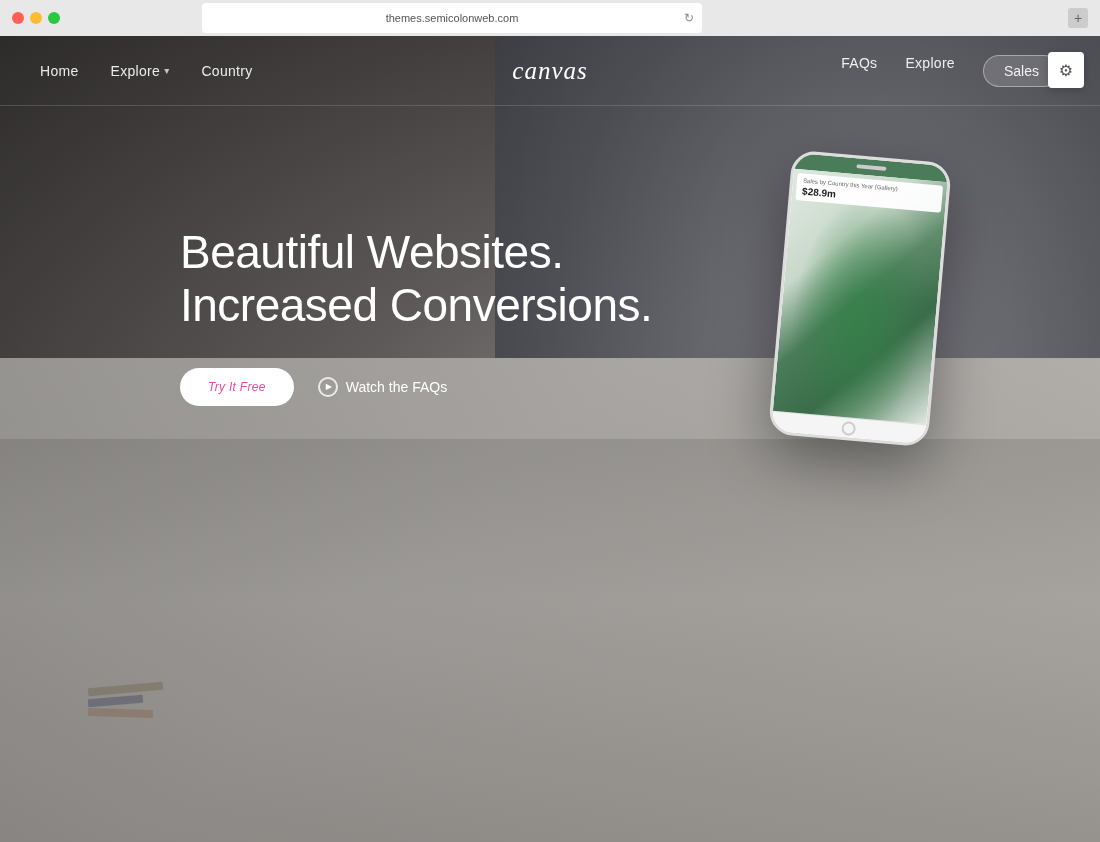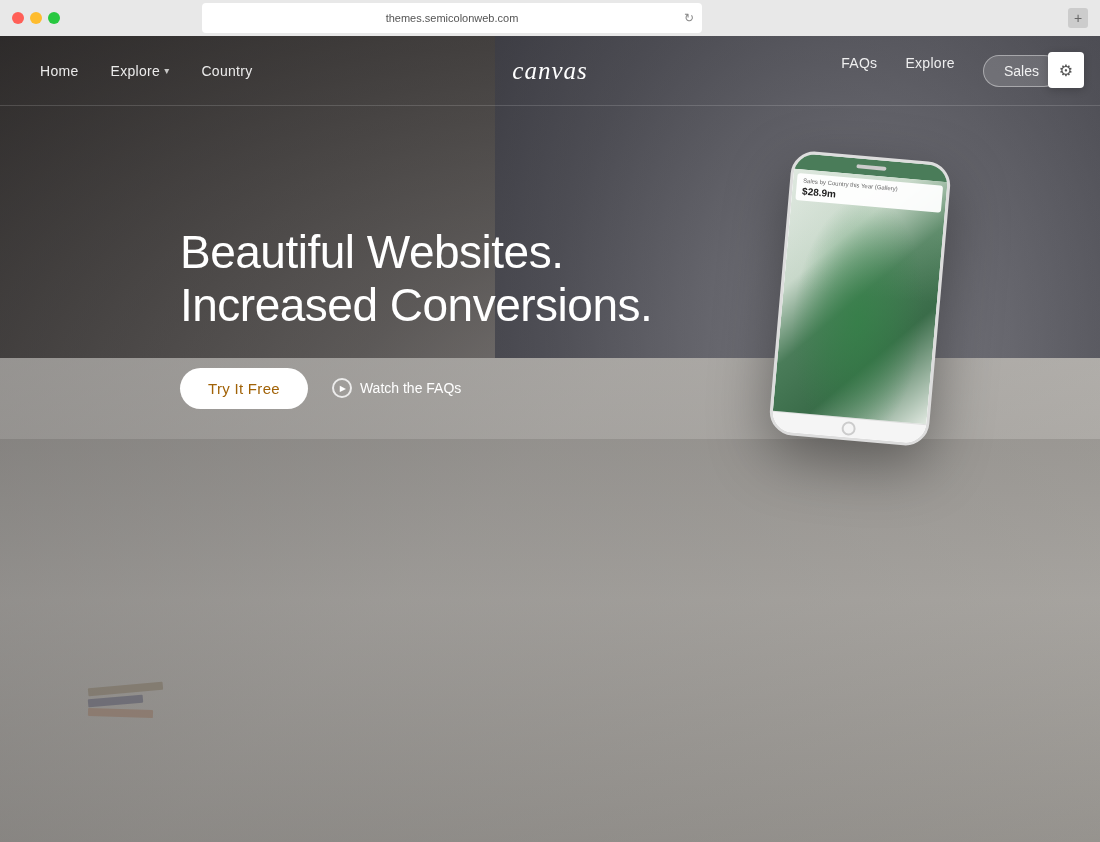--- a/index.html
+++ b/index.html
@@ -222,28 +222,29 @@
 
     .hero-buttons {
       display: flex;
       align-items: center;
       gap: 24px;
       margin-top: 36px;
     }
 
     .try-btn {
       background: white;
-      color: #a16207;
+      color: #ec4899;
       border: none;
       padding: 12px 28px;
       border-radius: 25px;
-      font-size: 15px;
+      font-size: 12px;
       font-weight: 500;
       cursor: pointer;
       letter-spacing: 0.3px;
+      font-style: italic;
     }
 
     .video-btn {
       display: flex;
       align-items: center;
       gap: 8px;
       color: white;
       font-size: 14px;
       cursor: pointer;
       background: none;

